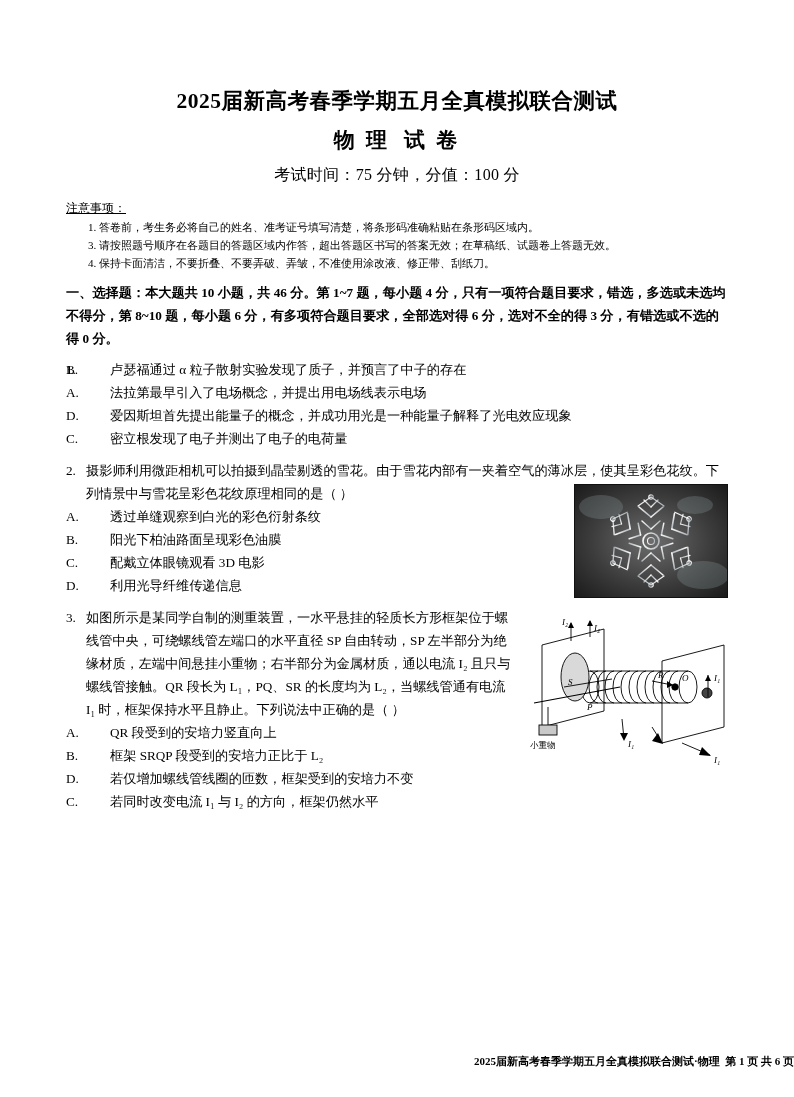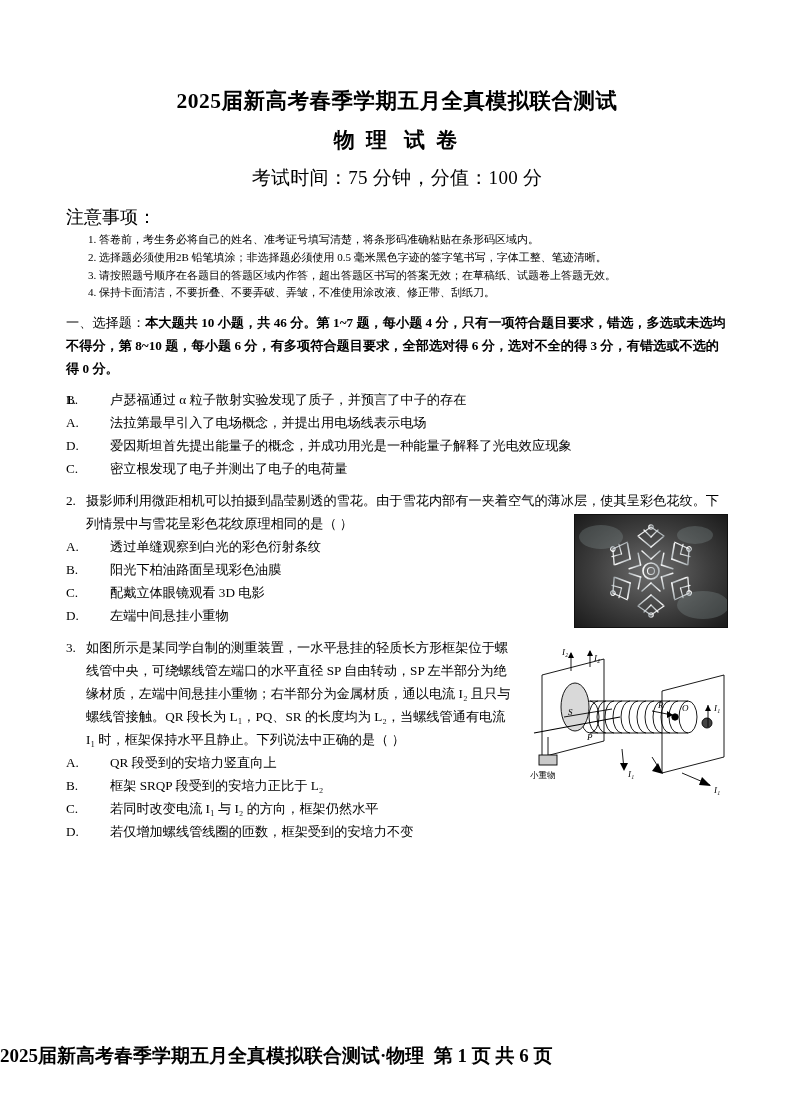--- a/index.html
+++ b/index.html
@@ -38,41 +38,42 @@
   .subject {
     text-align: center;
     font-size: 21px;
     font-weight: bold;
     margin-top: 10px;
     letter-spacing: 3px;
   }
   .subject .gap { display:inline-block; width: 14px; }
   .examinfo {
     text-align: center;
-    font-size: 19px;
+    font-size: 16px;
     margin-top: 11px;
     letter-spacing: 0.3px;
   }
   .notice-title {
-    font-size: 18px;
+    font-size: 12px;
     margin-top: 14px;
     margin-bottom: 2px;
+    text-decoration: underline;
   }
   .notice-item {
     font-size: 11px;
     line-height: 1.62;
     text-indent: 22px;
   }
   .section-head {
     font-size: 13.2px;
     font-weight: bold;
     line-height: 1.72;
     margin-top: 10px;
   }
-  .section-head .lead { font-weight: normal; }
+  .section-head .lead { font-weight: bold; }
   .q {
     position: relative;
     font-size: 13.2px;
     line-height: 1.74;
     margin-top: 9px;
   }
   .q .num {
     position: absolute;
     left: 0;
     top: 0;
@@ -108,43 +109,42 @@
     overflow: hidden;
   }
   .q2 .body { margin-left: 20px; }
   .q2 .narrow { width: 488px; }
   .q3 .narrow { width: 430px; }
   .footer {
     position: absolute;
     left: 0;
     right: 0;
     bottom: 28px;
-    text-align: left;
-    font-size: 19px;
+    text-align: right;
+    font-size: 11px;
     font-weight: bold;
   }
   .footer .pg { font-weight: bold; }
 </style>
 </head>
 <body>
 
 <div class="page">
   <div class="content">
 
     <div class="title">2025届新高考春季学期五月全真模拟联合测试</div>
 
     <div class="subject">
       <span>物 理</span><span class="gap"></span><span>试 卷</span>
     </div>
 
     <div class="examinfo">考试时间：75 分钟，分值：100 分</div>
 
     <div class="notice-title">注意事项：</div>
     <div class="notice-item">1. 答卷前，考生务必将自己的姓名、准考证号填写清楚，将条形码准确粘贴在条形码区域内。</div>
-    <div class="notice-item">2. 选择题必须使用2B 铅笔填涂；非选择题必须使用 0.5 毫米黑色字迹的签字笔书写，字体工整、笔迹清晰。</div>
     <div class="notice-item">3. 请按照题号顺序在各题目的答题区域内作答，超出答题区书写的答案无效；在草稿纸、试题卷上答题无效。</div>
     <div class="notice-item">4. 保持卡面清洁，不要折叠、不要弄破、弄皱，不准使用涂改液、修正带、刮纸刀。</div>
 
     <div class="section-head">
       <span class="lead">一、选择题：</span><span>本大题共 10 小题，共 46 分。第 1~7 题，每小题 4 分，只有一项符合题目要求，错选，多选或未选均不得分，第 8~10 题，每小题 6 分，有多项符合题目要求，全部选对得 6 分，选对不全的得 3 分，有错选或不选的得 0 分。</span>
     </div>
 
     <div class="q">
       <span class="num">1.</span>
       <div class="opt"><span class="lbl">B.</span><span>卢瑟福通过 α 粒子散射实验发现了质子，并预言了中子的存在</span></div>
@@ -152,21 +152,21 @@
       <div class="opt"><span class="lbl">D.</span><span>爱因斯坦首先提出能量子的概念，并成功用光是一种能量子解释了光电效应现象</span></div>
       <div class="opt"><span class="lbl">C.</span><span>密立根发现了电子并测出了电子的电荷量</span></div>
     </div>
 
     <div class="q q2">
       <span class="num">2.</span>
       <div class="body">摄影师利用微距相机可以拍摄到晶莹剔透的雪花。由于雪花内部有一夹着空气的薄冰层，使其呈彩色花纹。下列情景中与雪花呈彩色花纹原理相同的是（      ）</div>
       <div class="opt narrow"><span class="lbl">A.</span><span>透过单缝观察到白光的彩色衍射条纹</span></div>
       <div class="opt narrow"><span class="lbl">B.</span><span>阳光下柏油路面呈现彩色油膜</span></div>
       <div class="opt narrow"><span class="lbl">C.</span><span>配戴立体眼镜观看 3D 电影</span></div>
-      <div class="opt narrow"><span class="lbl">D.</span><span>左端中间悬挂小重物</span></div>
+      <div class="opt narrow"><span class="lbl">D.</span><span>利用光导纤维传递信息</span></div>
 
       <div class="fig-snow">
         <svg viewBox="0 0 152 112" width="152" height="112" xmlns="http://www.w3.org/2000/svg">
           <defs>
             <radialGradient id="bg" cx="50%" cy="50%" r="72%">
               <stop offset="0%" stop-color="#6d6d6d"></stop>
               <stop offset="55%" stop-color="#3c3c3c"></stop>
               <stop offset="100%" stop-color="#191919"></stop>
             </radialGradient>
             <linearGradient id="arm" x1="0" y1="0" x2="1" y2="0">
@@ -254,22 +254,22 @@
           </g>
         </svg>
       </div>
     </div>
 
     <div class="q q3">
       <span class="num">3.</span>
       <div class="body narrow">如图所示是某同学自制的测重装置，一水平悬挂的轻质长方形框架位于螺线管中央，可绕螺线管左端口的水平直径 SP 自由转动，SP 左半部分为绝缘材质，左端中间悬挂小重物；右半部分为金属材质，通以电流 I₂ 且只与螺线管接触。QR 段长为 L₁，PQ、SR 的长度均为 L₂，当螺线管通有电流 I₁ 时，框架保持水平且静止。下列说法中正确的是（      ）</div>
       <div class="opt"><span class="lbl">A.</span><span>QR 段受到的安培力竖直向上</span></div>
       <div class="opt"><span class="lbl">B.</span><span>框架 SRQP 段受到的安培力正比于 L₂</span></div>
+      <div class="opt"><span class="lbl">D.</span><span>若仅增加螺线管线圈的匝数，框架受到的安培力不变</span></div>
       <div class="opt"><span class="lbl">C.</span><span>若同时改变电流 I₁ 与 I₂ 的方向，框架仍然水平</span></div>
-      <div class="opt"><span class="lbl">D.</span><span>若仅增加螺线管线圈的匝数，框架受到的安培力不变</span></div>
 
       <div class="fig-q3">
         <svg viewBox="0 0 220 155" width="220" height="155" xmlns="http://www.w3.org/2000/svg" font-family="'Liberation Serif', serif">
           <g stroke="#000" fill="none" stroke-width="0.9">
 
             <path d="M30,30 L92,14 L92,96 L30,112 Z"></path>
 
             <path d="M150,46 L212,30 L212,112 L150,128 Z"></path>
 
             <path d="M78,56 L176,56"></path>

